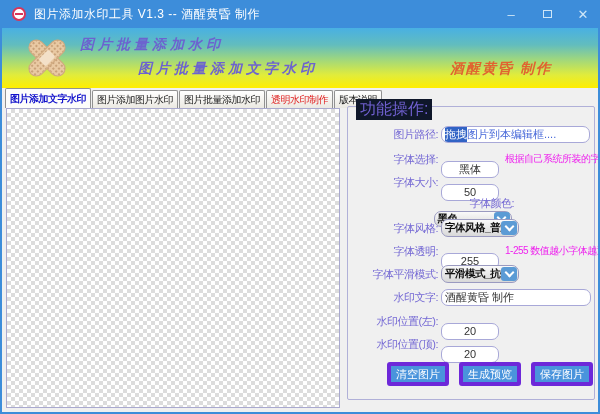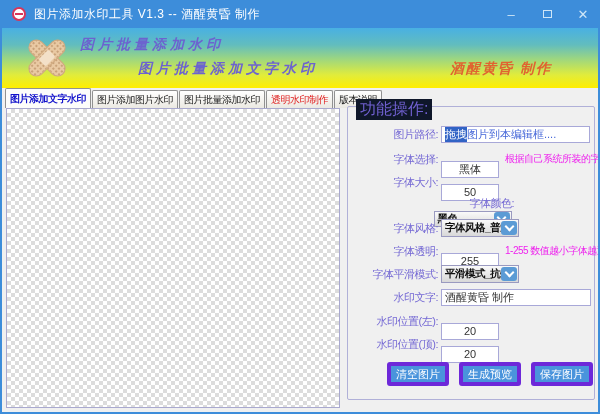--- a/index.html
+++ b/index.html
@@ -48,21 +48,21 @@
       linear-gradient(45deg,#dcdcdc 25%,transparent 25%,transparent 75%,#dcdcdc 75%),
       linear-gradient(45deg,#dcdcdc 25%,transparent 25%,transparent 75%,#dcdcdc 75%);
     background-position:0 0,4px 4px;background-size:8px 8px;}
   
   .group{position:absolute;left:345px;top:104px;width:248px;height:294px;
     border:1px solid #b0b0d8;border-radius:2px;}
   .group-legend{position:absolute;left:8px;top:-8px;background:#0f172a;padding:0 4px;
     font-size:16px;color:#7060d0;text-align:right;}
   .row{position:absolute;left:4px;right:4px;height:18px;display:flex;align-items:center;}
   .lbl{width:66px;text-align:right;font-size:11px;letter-spacing:-0.5px;color:#7468d4;flex:0 0 auto;margin-left:20px;}
-  .ctrl{margin-left:3px;}
+  .ctrl{margin-left:3px;border-radius:7px;}
   .textbox,.numbox,input.tb{height:17px;border:1px solid #a8a8d8;background:#fff;font-size:11px;
     color:#333;padding:0 3px;display:flex;align-items:center;}
   input.tb{display:inline-block;line-height:15px;}
   .wide{width:172px;}
   .small{width:58px;text-align:center;margin-top:20px;}
   .path-text{color:#4466d8;white-space:nowrap;overflow:hidden;}
   .path-text .sel{background:#3163c5;color:#fff;}
   .hint{margin-left:6px;font-size:10px;letter-spacing:-0.5px;color:#ee22ee;white-space:nowrap;}
   
   .select{width:78px;height:18px;border:1px solid #9a9ac0;background:linear-gradient(#fafafa,#d8d8d8);

